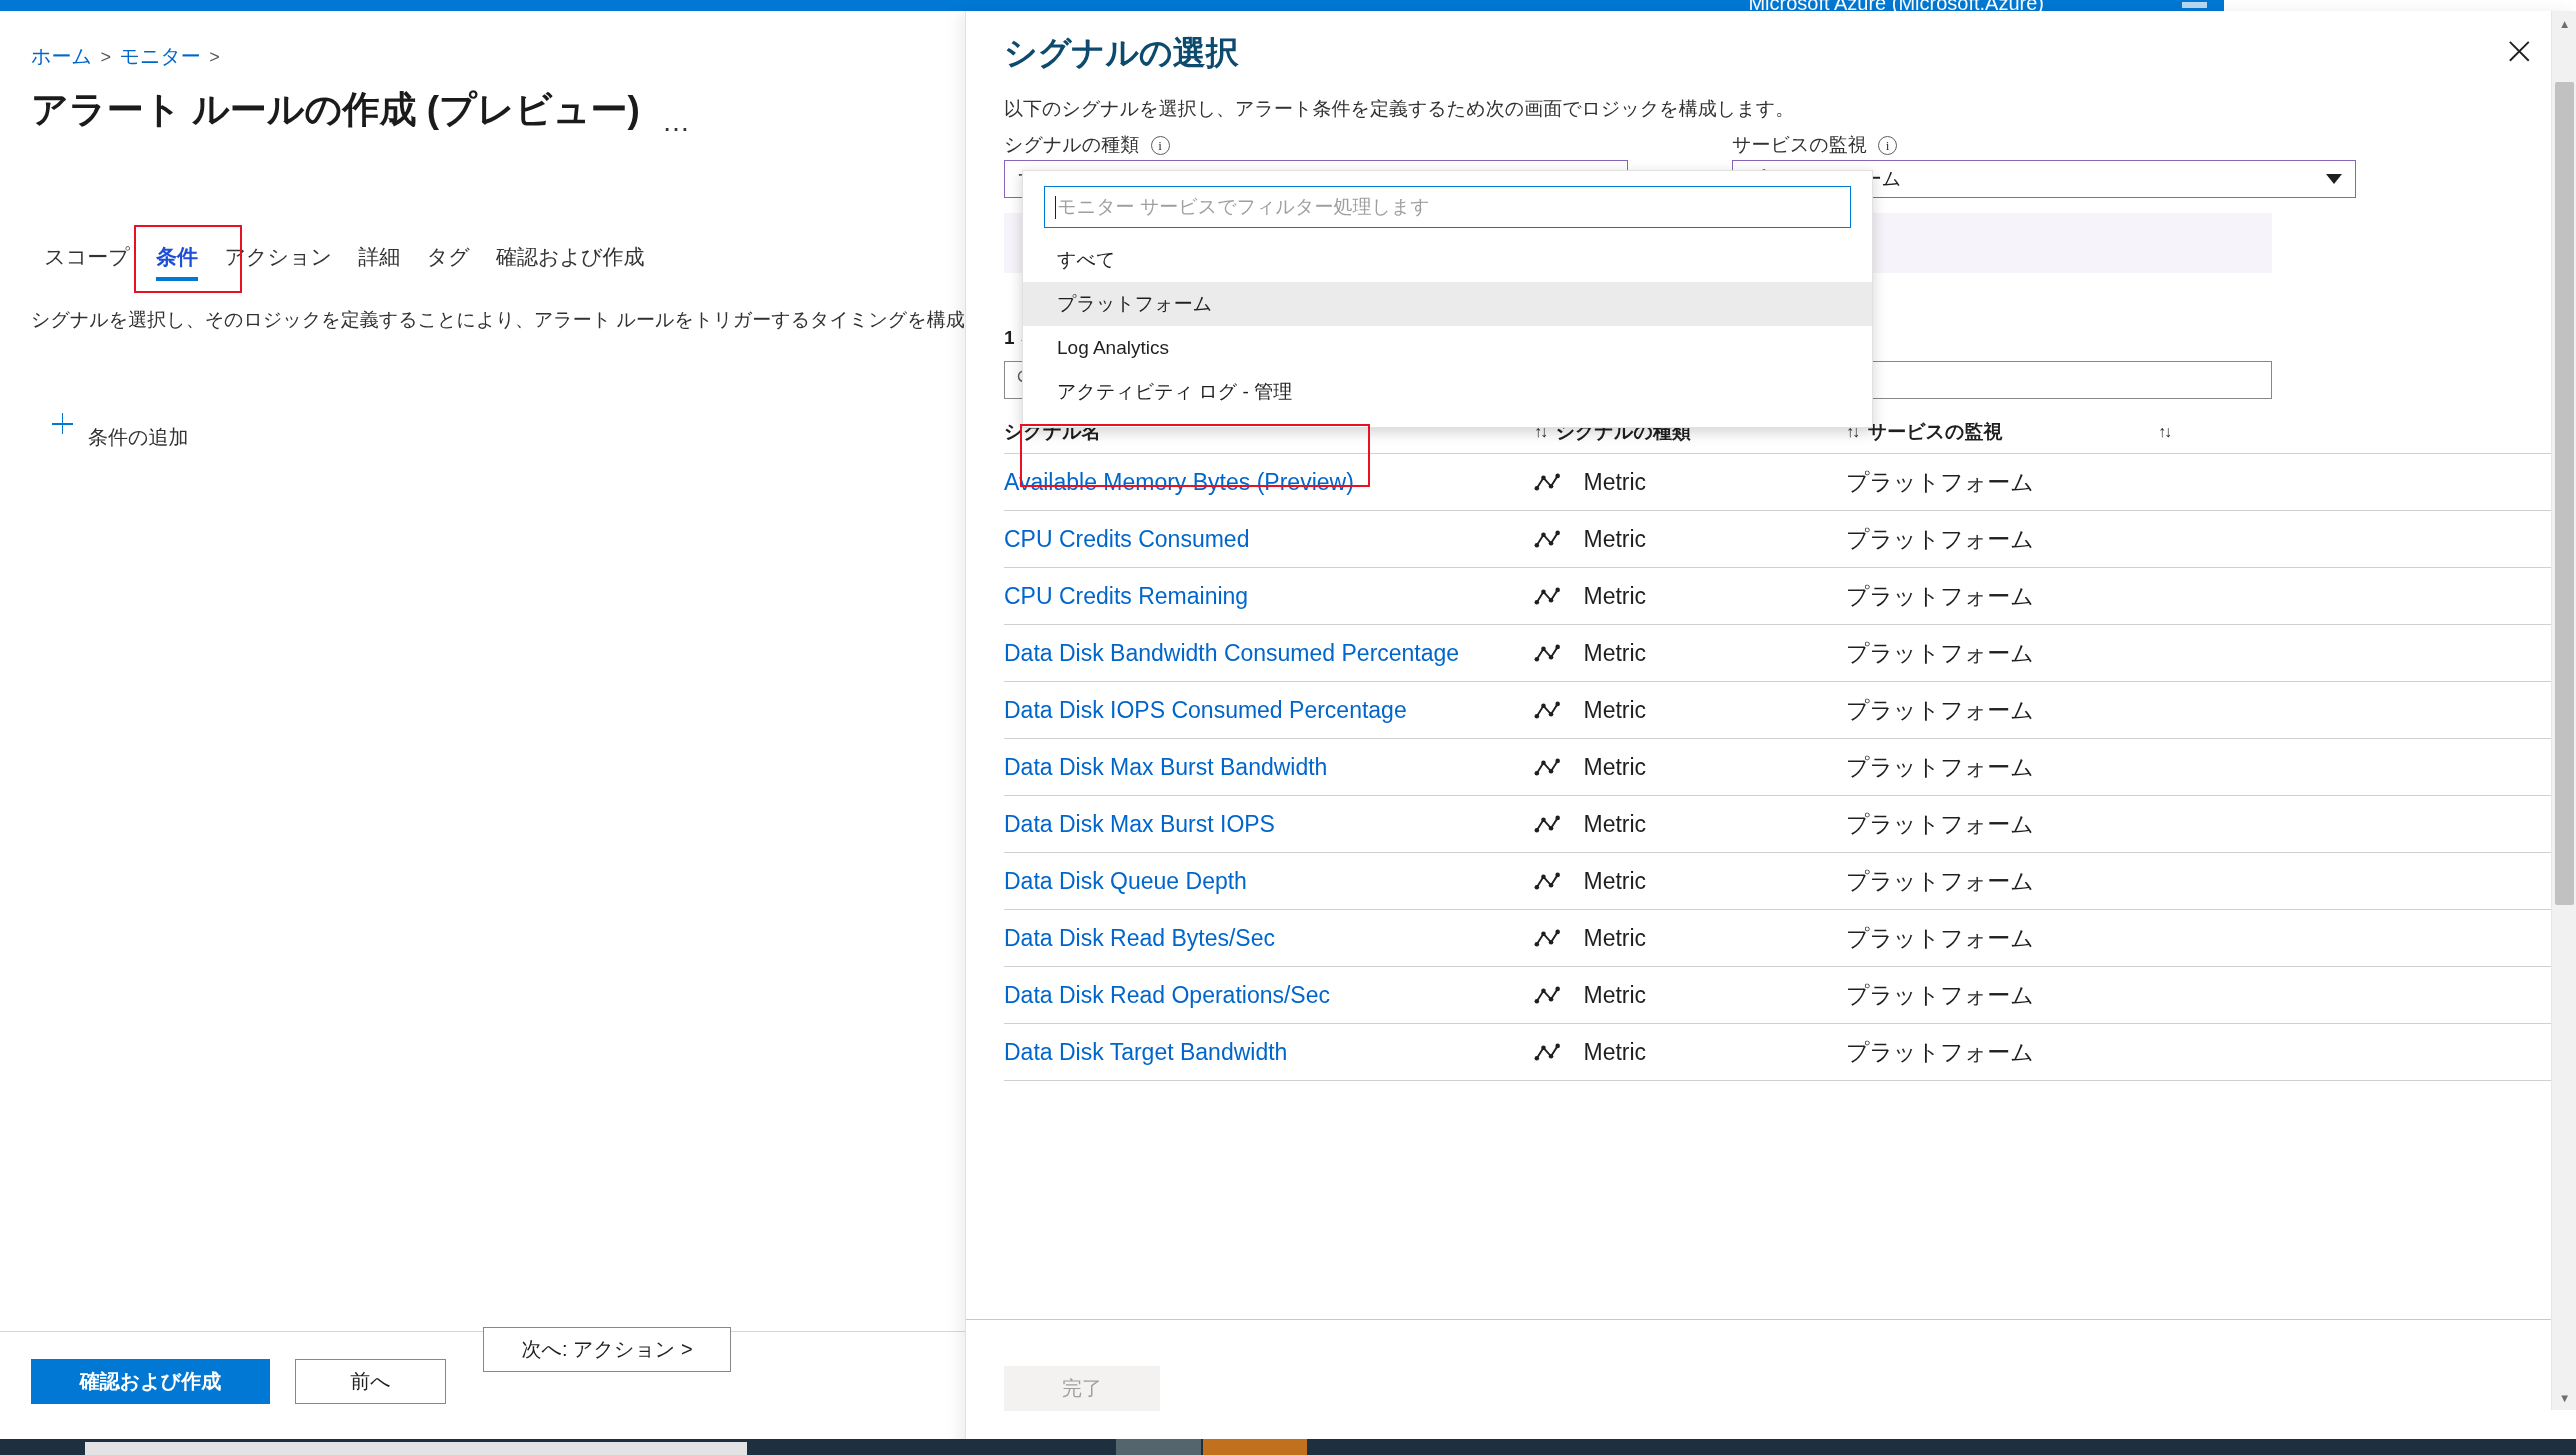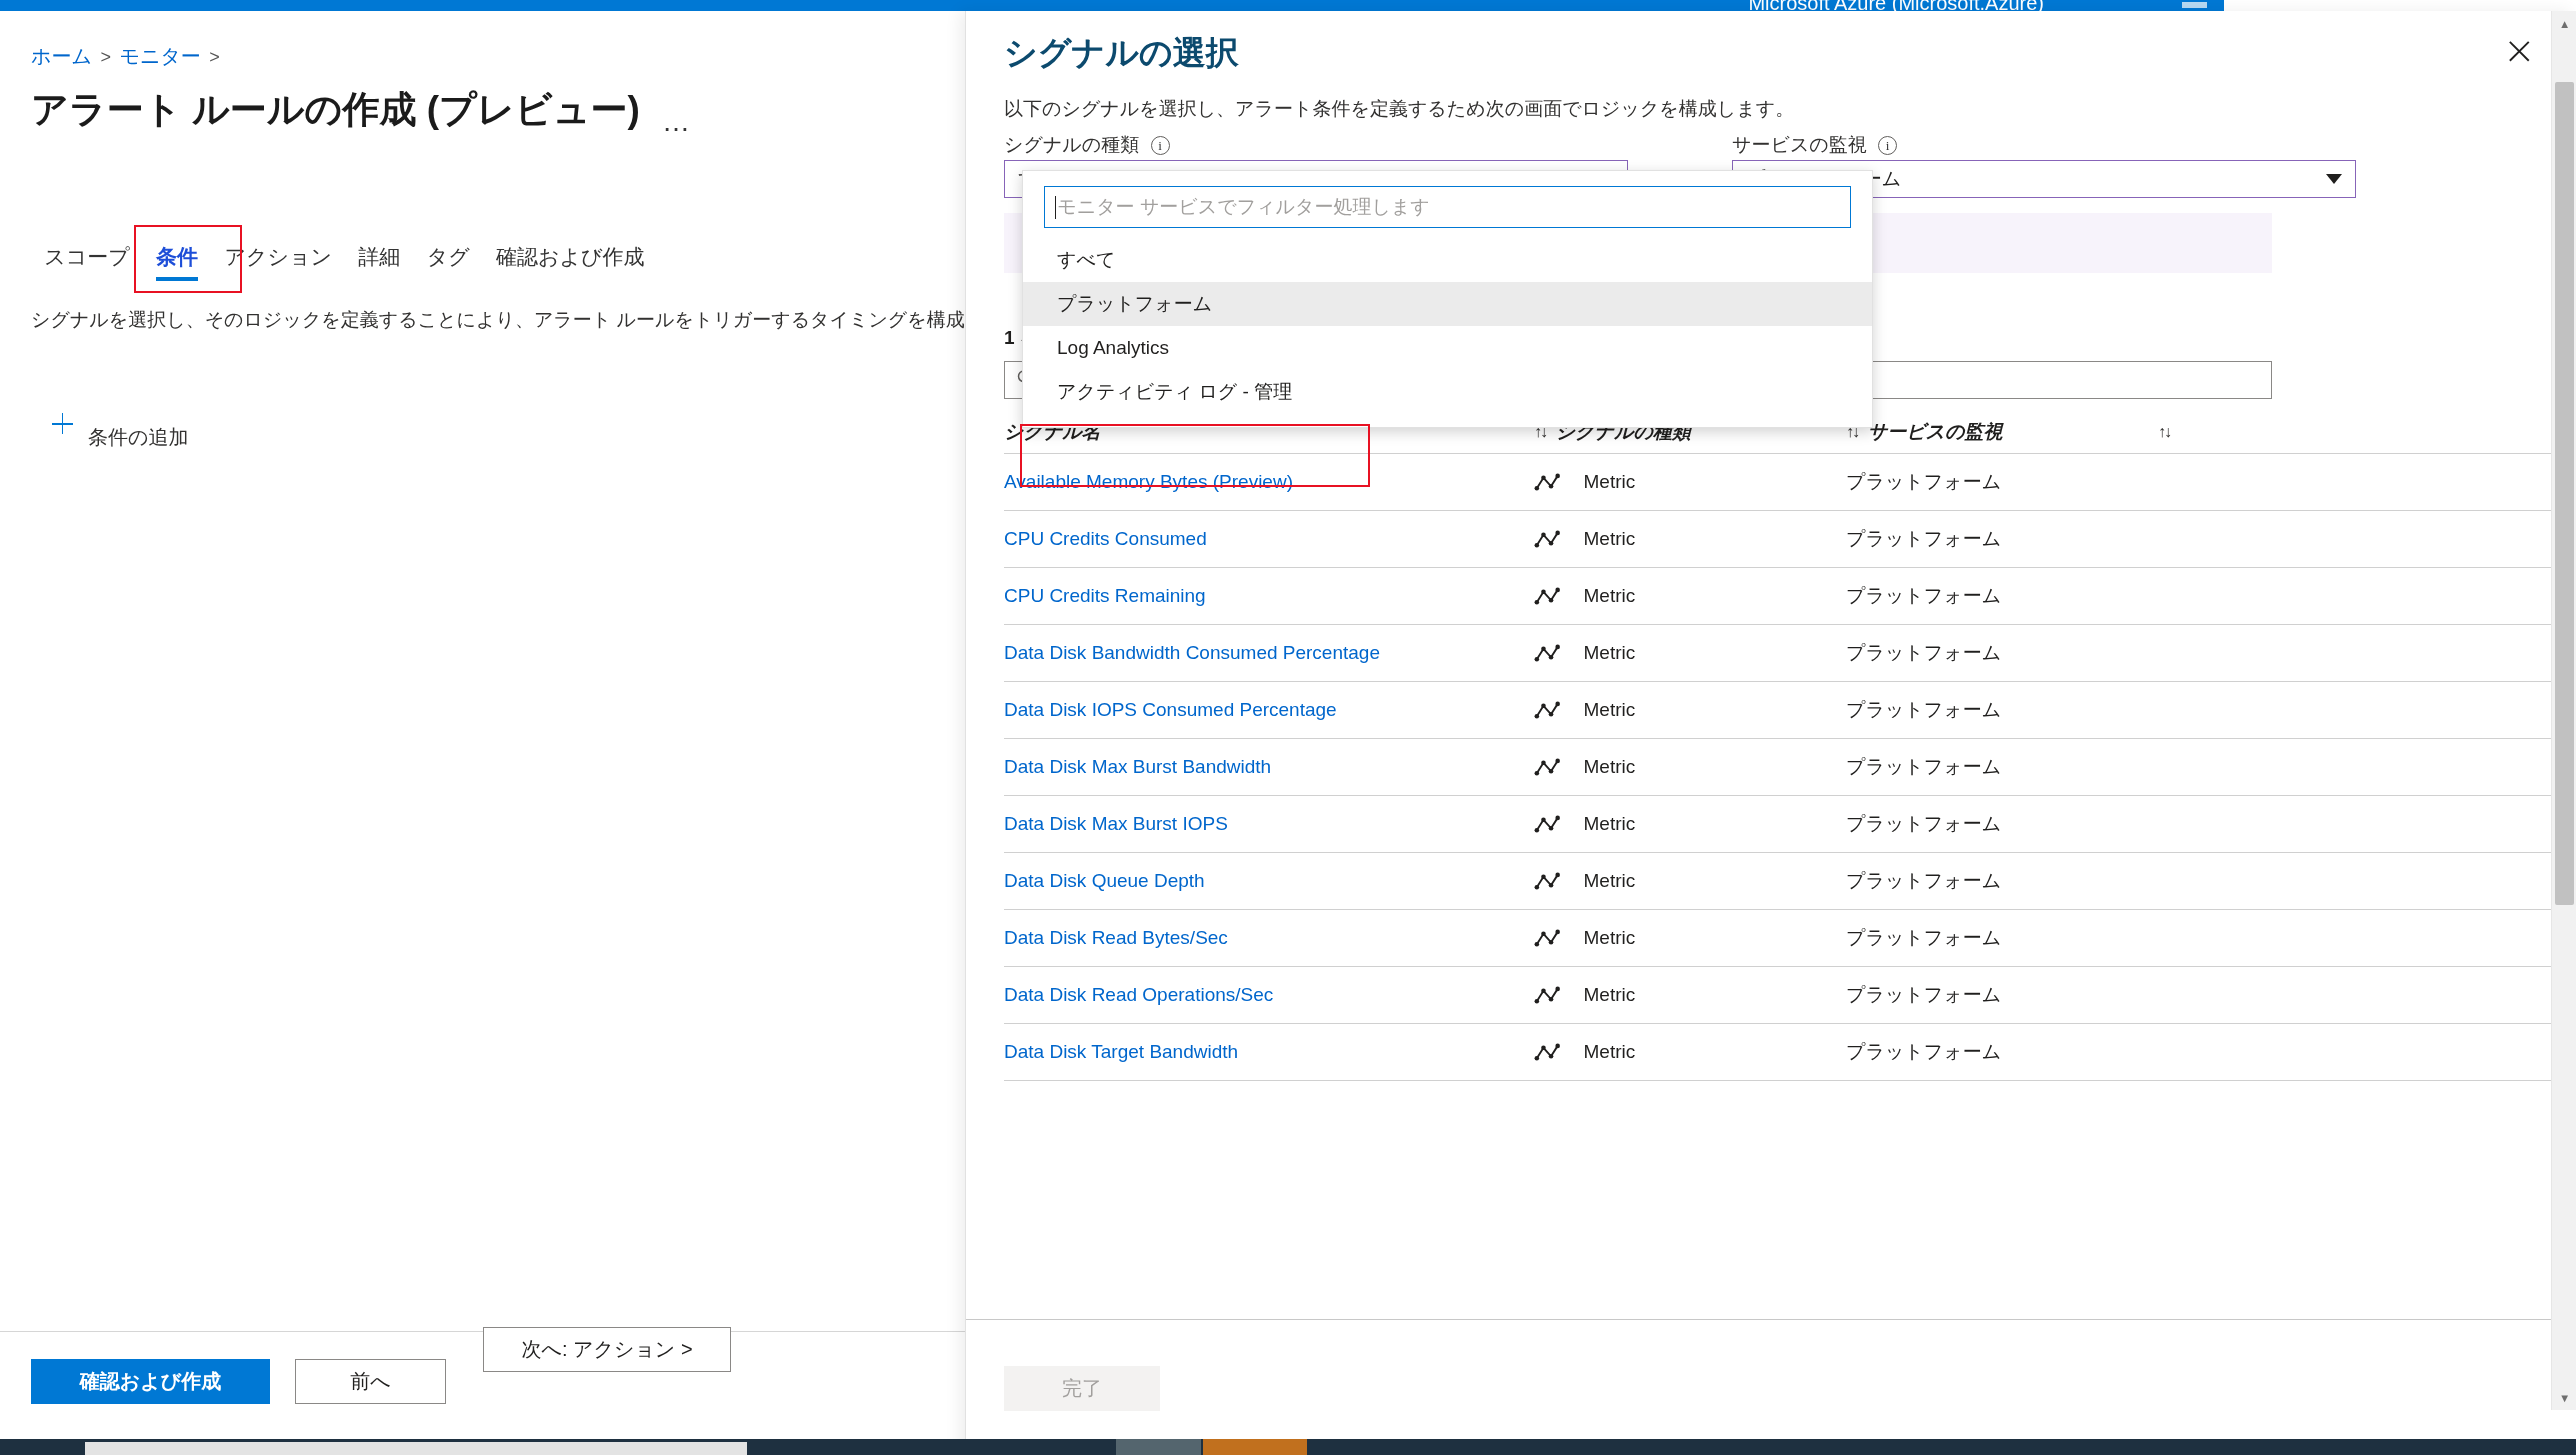--- a/index.html
+++ b/index.html
@@ -175,31 +175,30 @@
     border: 0.9px solid #8a8886; background:#fff; display:flex; align-items:center; gap:11.4px;
     padding: 0 13.2px; font-size: 19px; color:#a19f9d;
   }
   .search-glyph { font-size: 19px; color:#605e5c; transform: rotate(-45deg); display:inline-block; }
 
   
   .table { position:absolute; left: 38px; top: 399px; width: 1556px; }
   .thead {
     display:flex; align-items:center; height: 44px; font-size: 19px; font-weight: 700; color:#201f1e;
     border-bottom: 1.9px solid #d0d0d0;
-    font-style: italic;
   }
   .th { display:flex; align-items:center; gap: 9.5px; white-space:nowrap; }
   .th.c1 { width: 530px; }
   .th.c2 { width: 312px; }
   .th.c3 { width: 312px; }
   .sort-glyph { font-size: 16px; color:#323130; letter-spacing:-1.9px; }
 
   .trow {
     display:flex; align-items:center; height: 57px; border-bottom: 0.9px solid #d0d0d0;
-    font-size: 19px;
+    font-size: 23px;
   }
   .td { display:flex; align-items:center; white-space:nowrap; }
   .td.c1 { width: 530px; color:#0066cc; cursor:pointer; }
   .td.c2 { width: 312px; color:#201f1e; gap: 23px; }
   .td.c3 { width: 312px; color:#201f1e; }
   .metric-glyph { display:inline-block; width:26.5px; height:19px; position:relative; }
   .metric-glyph svg { display:block; }
 
   .blade-footer {
     position:absolute; left:0; top: 1308px; width: 1611px; height: 136px;

